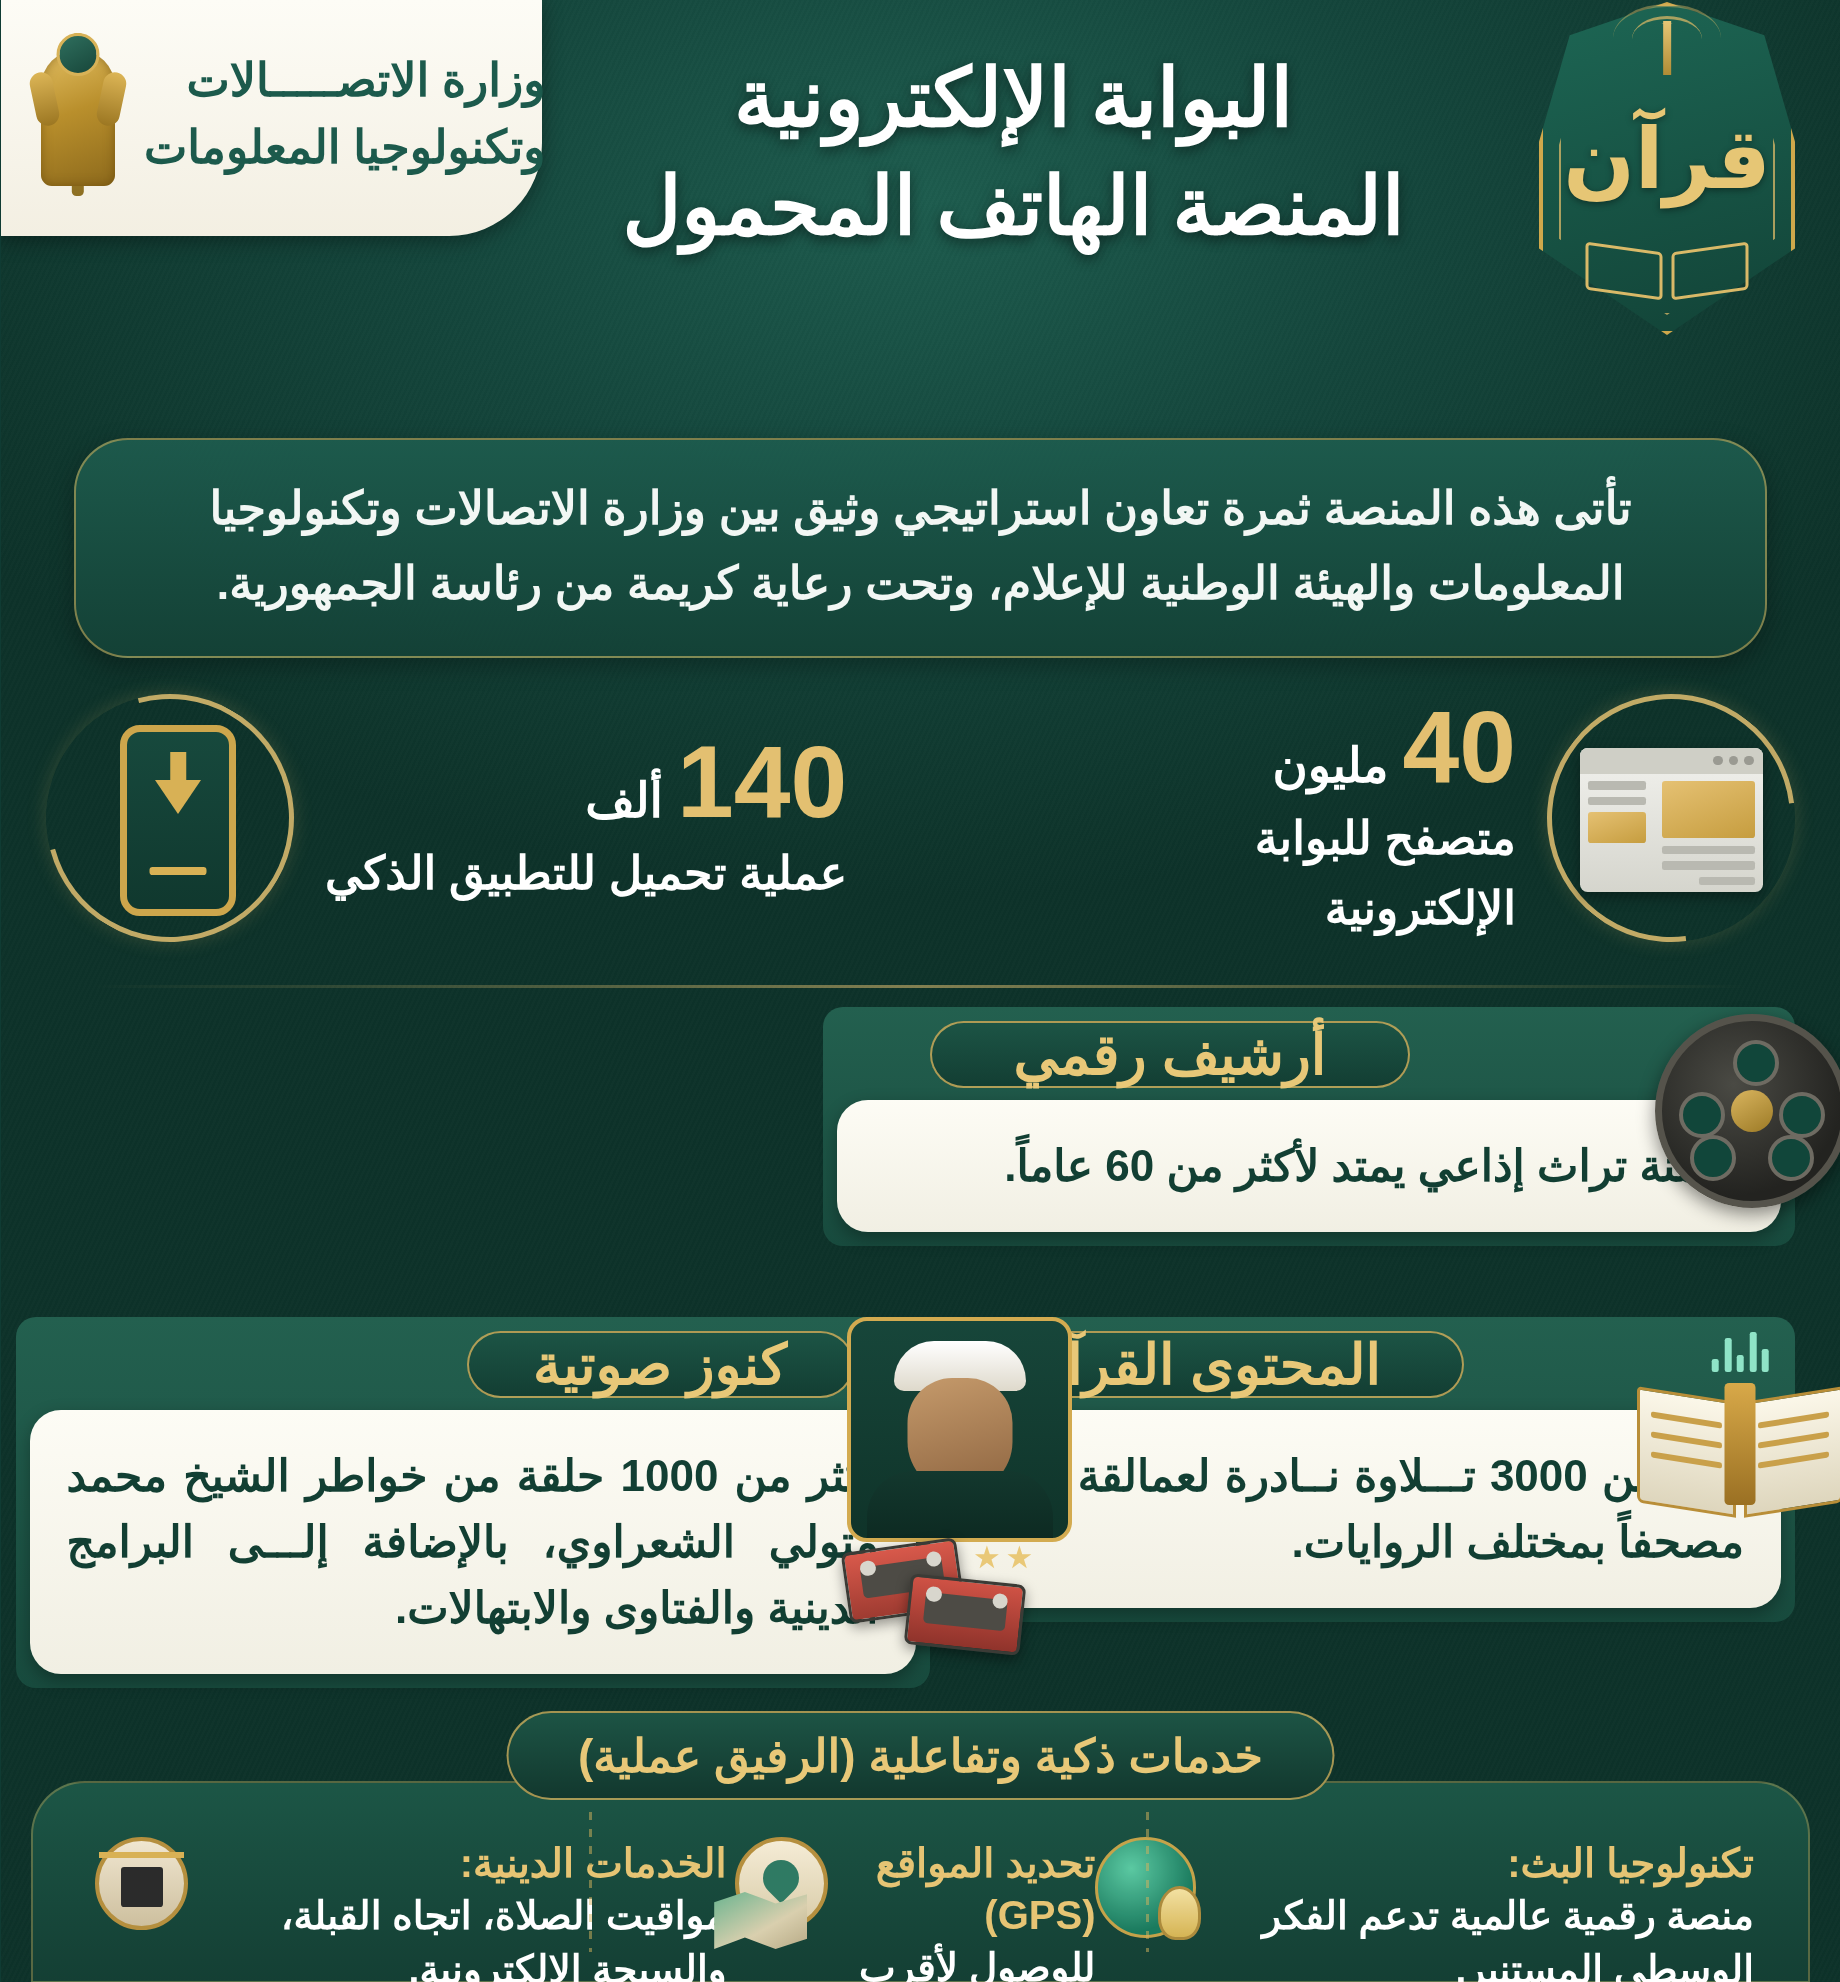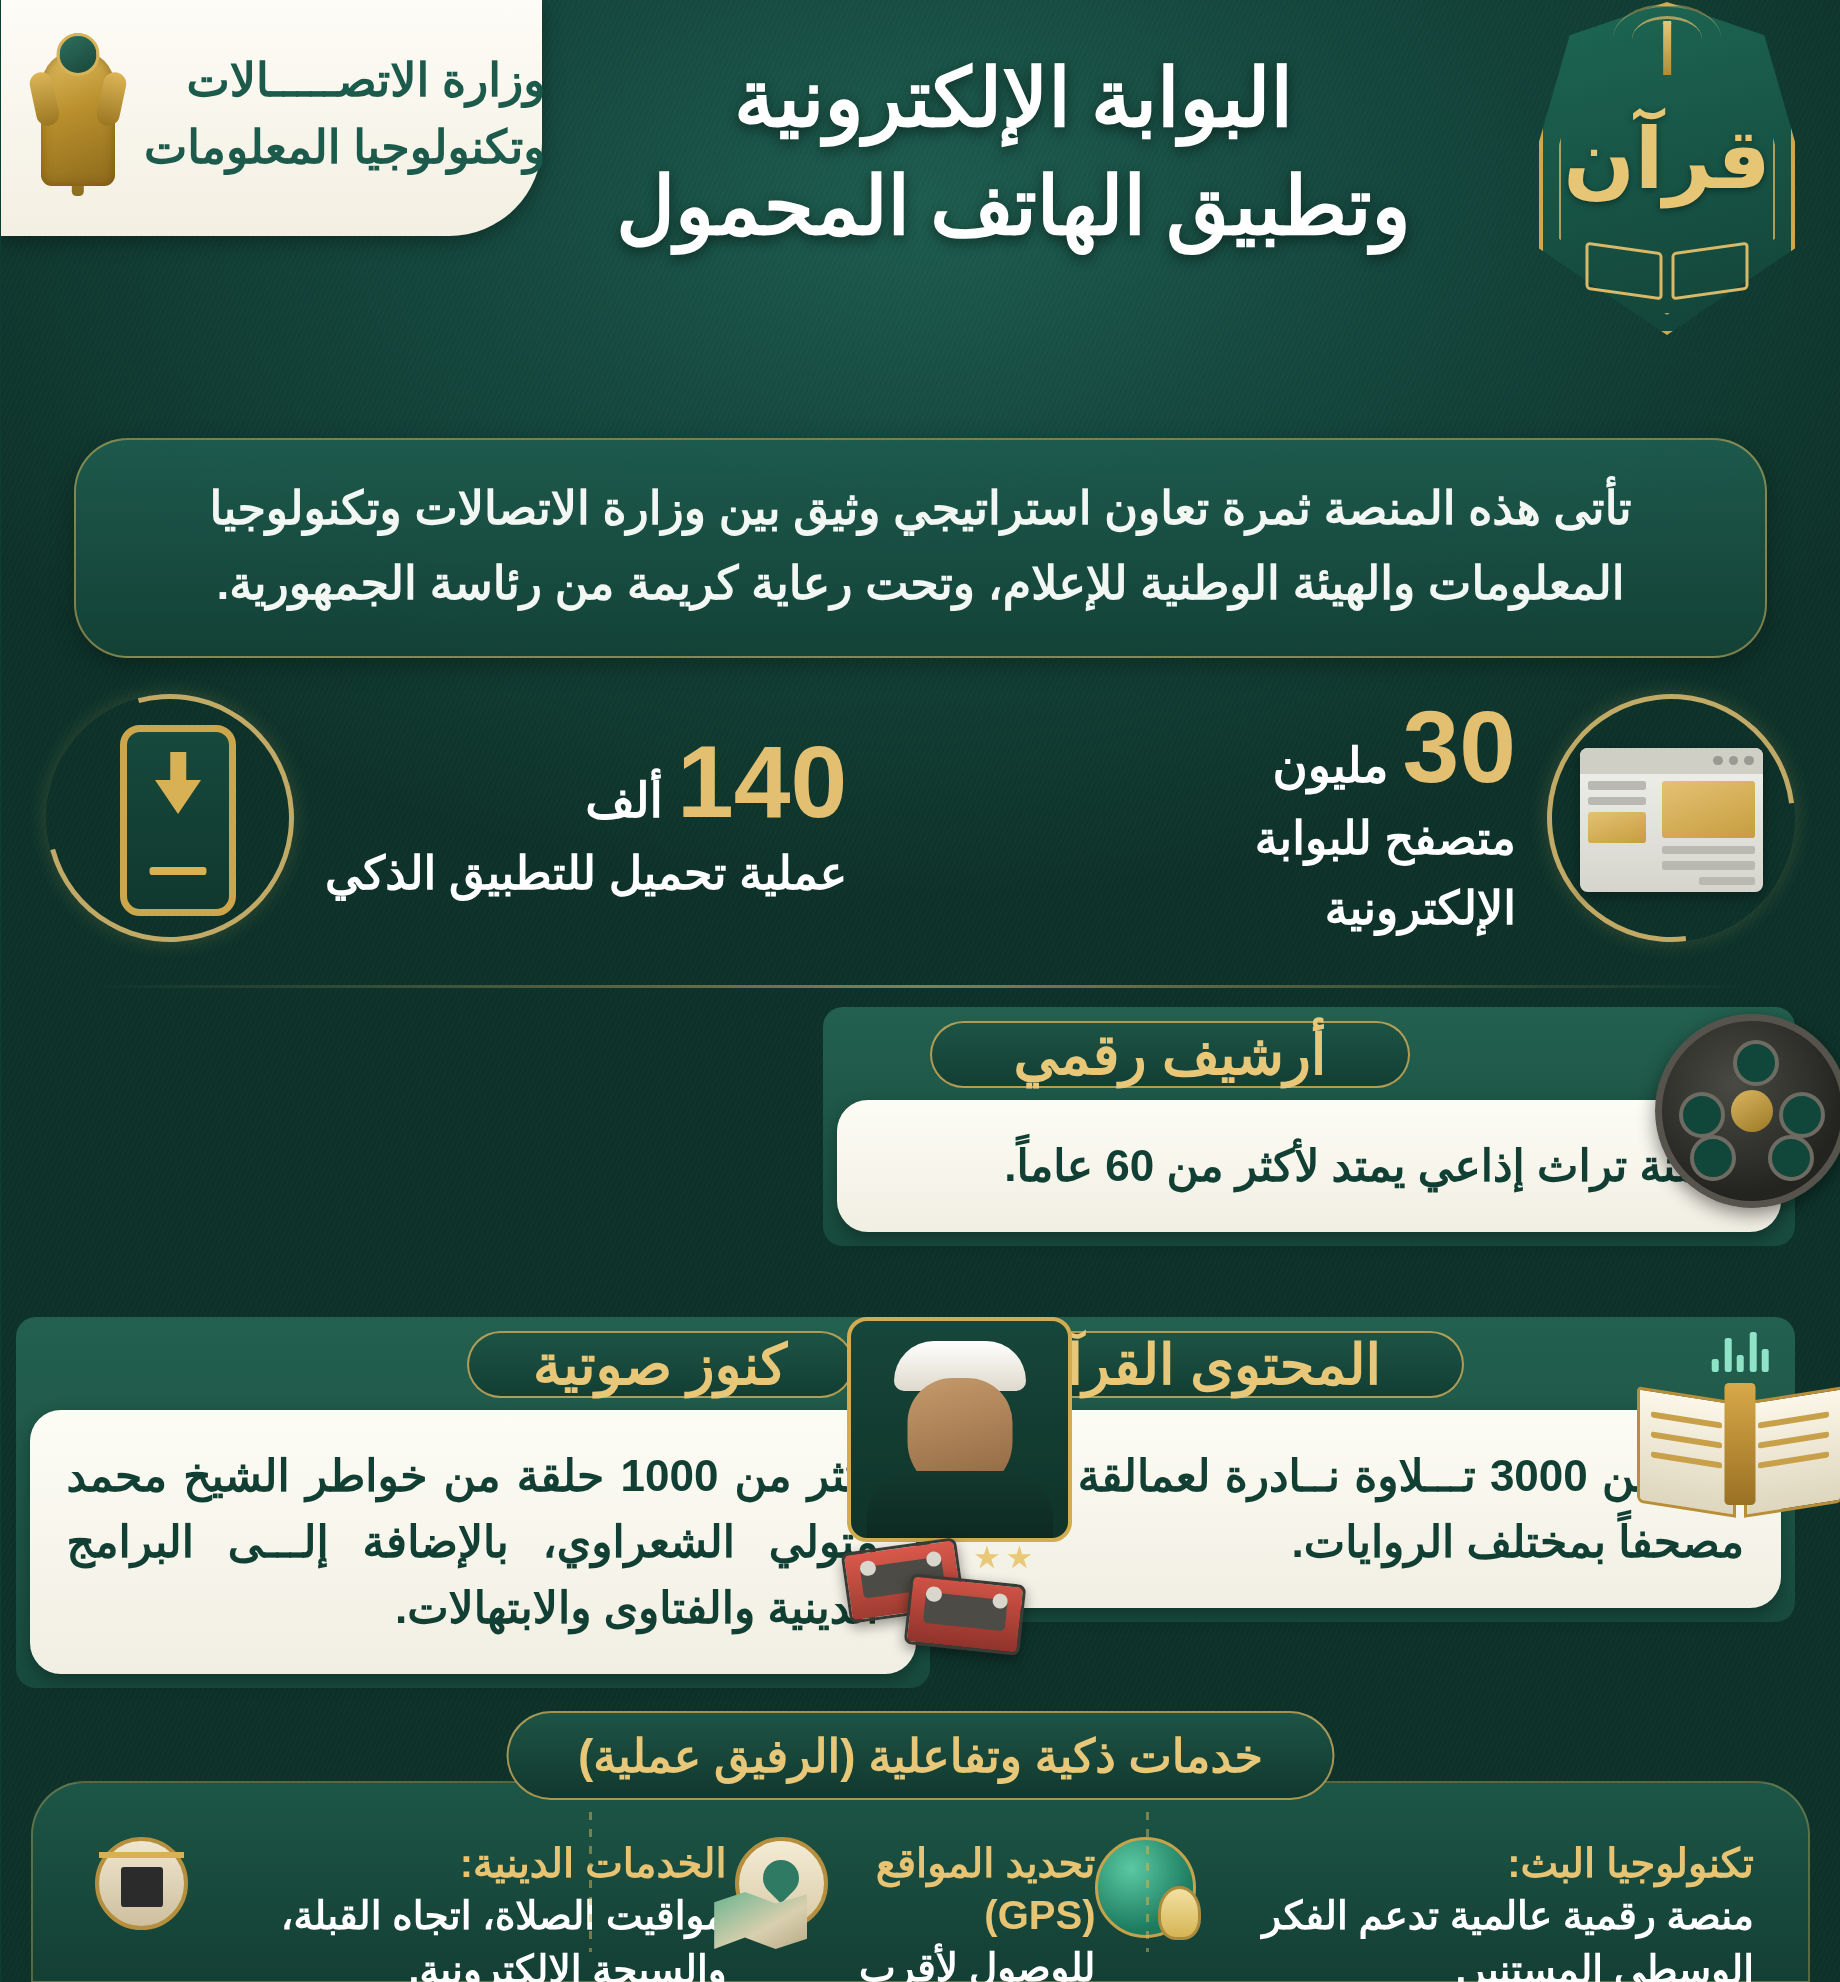--- a/index.html
+++ b/index.html
@@ -534,21 +534,21 @@
     <div class="tower"></div>
     <div class="calligraphy">قرآن</div>
     <div class="book">
       <div class="pg l"></div>
       <div class="pg r"></div>
     </div>
   </div>
 
   <div class="title-block">
     <div class="title-line">البوابة الإلكترونية</div>
-    <div class="title-line">وتطبيق الهاتف المحمول</div>
+    <div class="title-line">المنصة الهاتف المحمول</div>
   </div>
 
   <div class="intro-banner">
     <p>تأتى هذه المنصة ثمرة تعاون استراتيجي وثيق بين وزارة الاتصالات وتكنولوجيا المعلومات والهيئة الوطنية للإعلام، وتحت رعاية كريمة من رئاسة الجمهورية.</p>
   </div>
 
   <div class="stats-row">
 
     <div class="stat">
       <div class="stat-icon">
@@ -569,21 +569,21 @@
             <div class="left">
               <div class="ln"></div>
                 <div class="ln"></div>
               <div class="blk sm"></div>
             </div>
           </div>
         </div>
       </div>
       <div class="stat-text">
         <div class="stat-number">
-          <span>30</span><span class="unit">مليون</span>
+          <span>40</span><span class="unit">مليون</span>
         </div>
         <div class="stat-caption">متصفح للبوابة</div>
         <div class="stat-caption">الإلكترونية</div>
       </div>
     </div>
 
     <div class="stat">
       <div class="stat-text">
         <div class="stat-number">
           <span>140</span><span class="unit">ألف</span>

